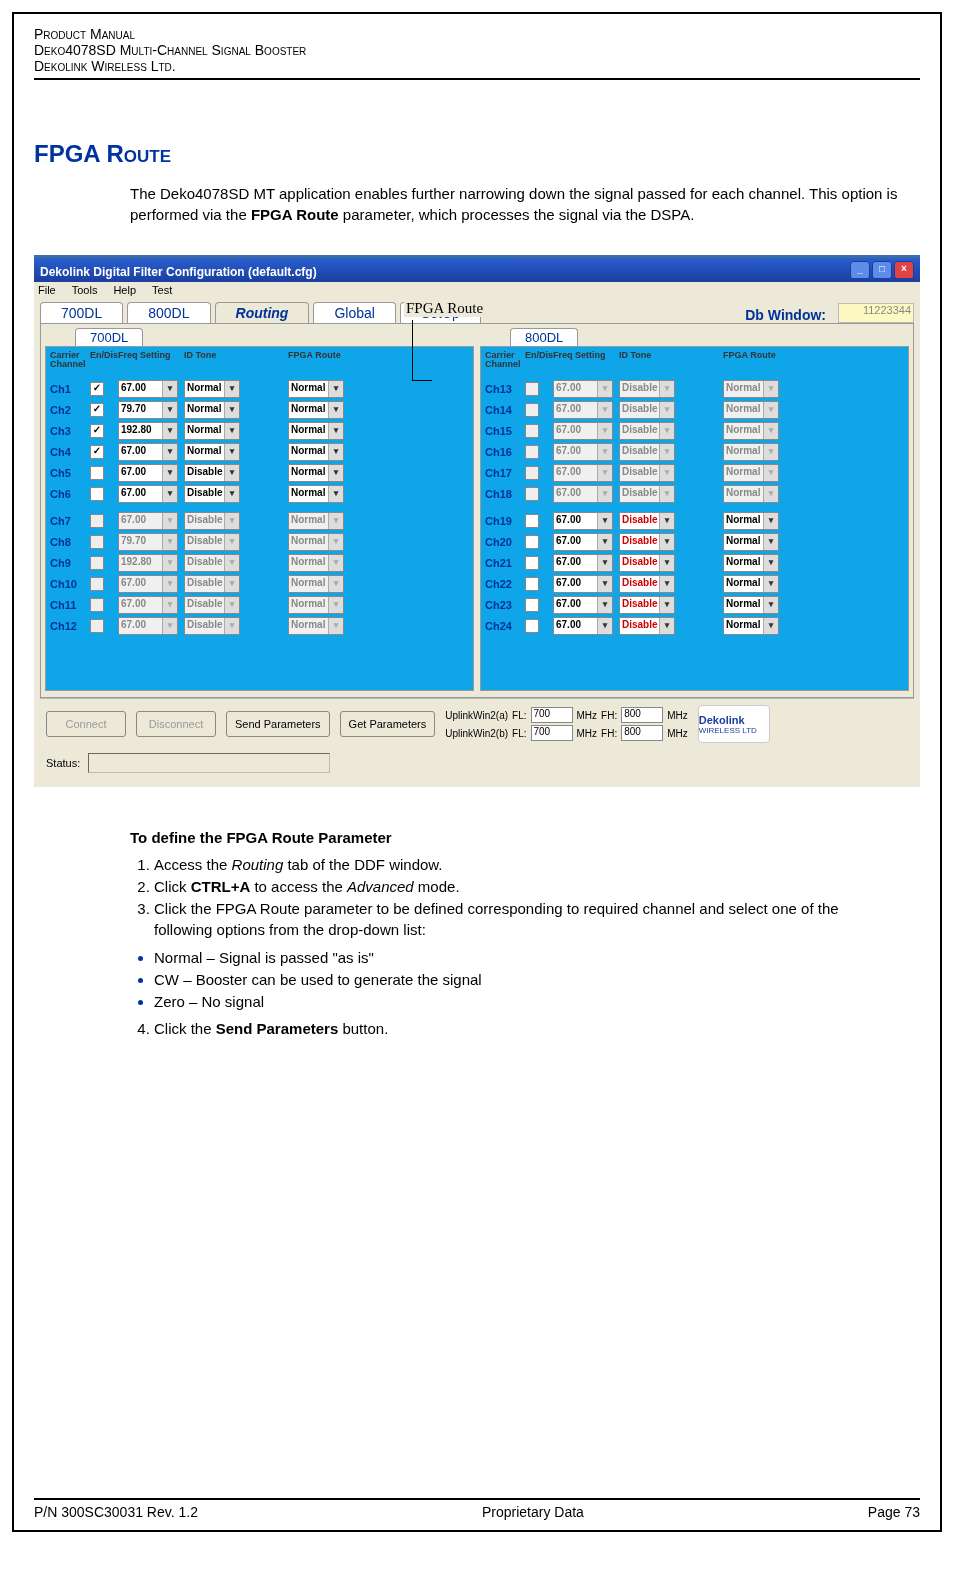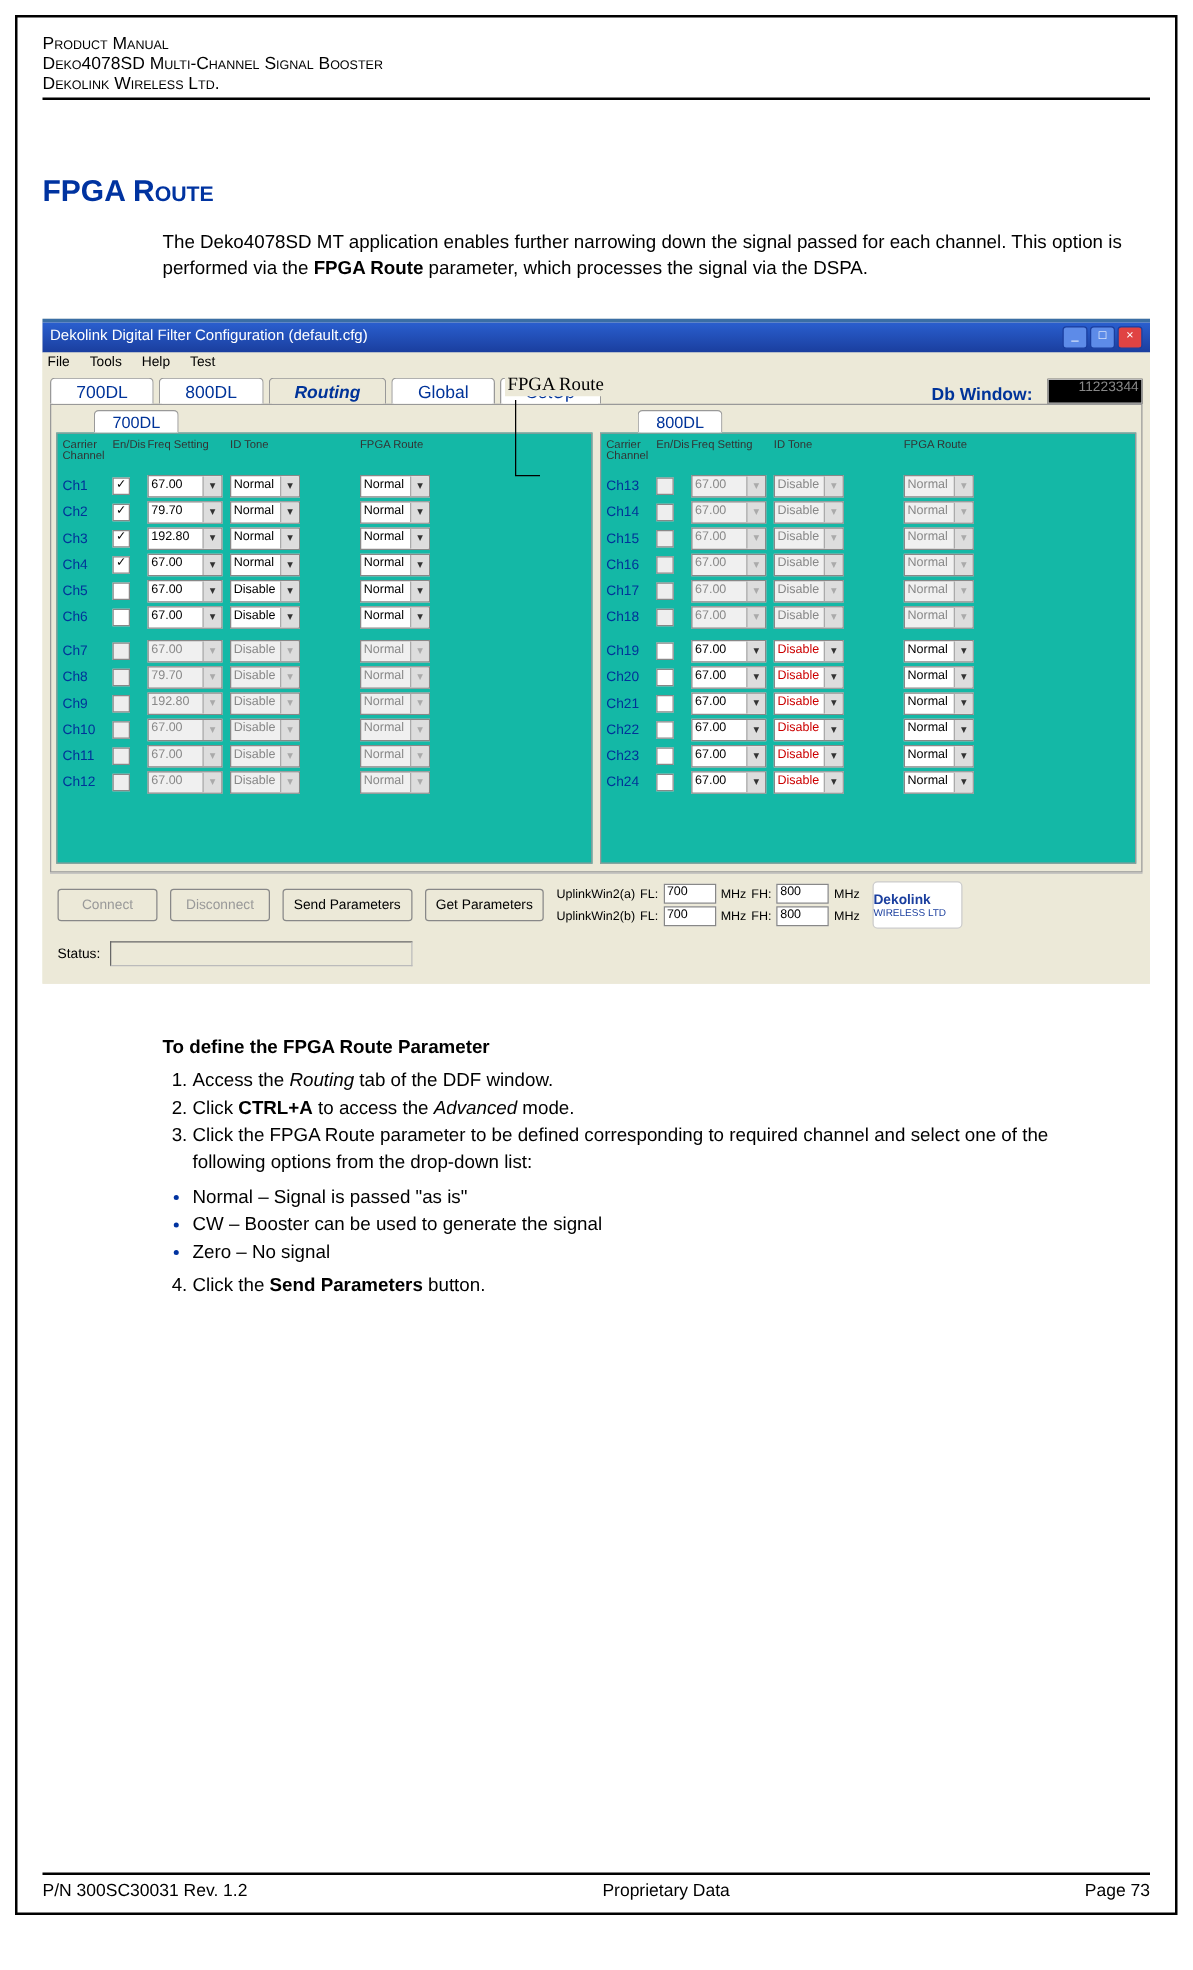--- a/index.html
+++ b/index.html
@@ -62,24 +62,24 @@
     background: #ece9d8;
     font-family: Tahoma, sans-serif;
     font-size: 11px;
     position: relative;
   }
   .titlebar {
     background: linear-gradient(#2a5fcf, #1a3e9e);
     color: #fff;
     padding: 3px 6px;
     font-size: 12px;
-    font-weight: normal;
+    font-weight: bold;
     display: flex;
     justify-content: space-between;
-    align-items: flex-start;
+    align-items: flex-end;
   }
   .winbtns { display: flex; gap: 2px; }
   .winbtn {
     width: 18px;
     height: 16px;
     background: #5d8be8;
     border: 1px solid #1a3e9e;
     border-radius: 3px;
     font-size: 10px;
     line-height: 14px;
@@ -123,21 +123,21 @@
     margin-left: auto;
     color: #003399;
     font-weight: bold;
     font-size: 14px;
     padding-right: 8px;
     text-align: center;
   }
   .dbwin-box {
     width: 70px;
     height: 18px;
-    background: #000000;
+    background: #fef9c3;
     border: 1px solid #bbb;
     color: #888;
     font-size: 11px;
     text-align: right;
     padding: 0 2px;
   }
   .subpanes {
     display: flex;
     gap: 6px;
     border: 1px solid #999;
@@ -154,26 +154,27 @@
     border: 1px solid #999;
     border-bottom: none;
     padding: 1px 14px;
     font-size: 13px;
     color: #003399;
     border-radius: 4px 4px 0 0;
     display: inline-block;
     margin-left: 30px;
   }
   .subpane-body {
-    background: #14b8a6;
+    background: #0ea5e9;
     border: 1px solid #999;
     padding: 4px;
     height: 345px;
     box-sizing: border-box;
     overflow: hidden;
+    font-weight: bold;
   }
   .chgrid {
     display: grid;
     grid-template-columns: 34px 22px 60px 56px 36px 56px;
     column-gap: 6px;
     row-gap: 3px;
     font-size: 10px;
     align-items: center;
   }
   .chgrid .hdr {

